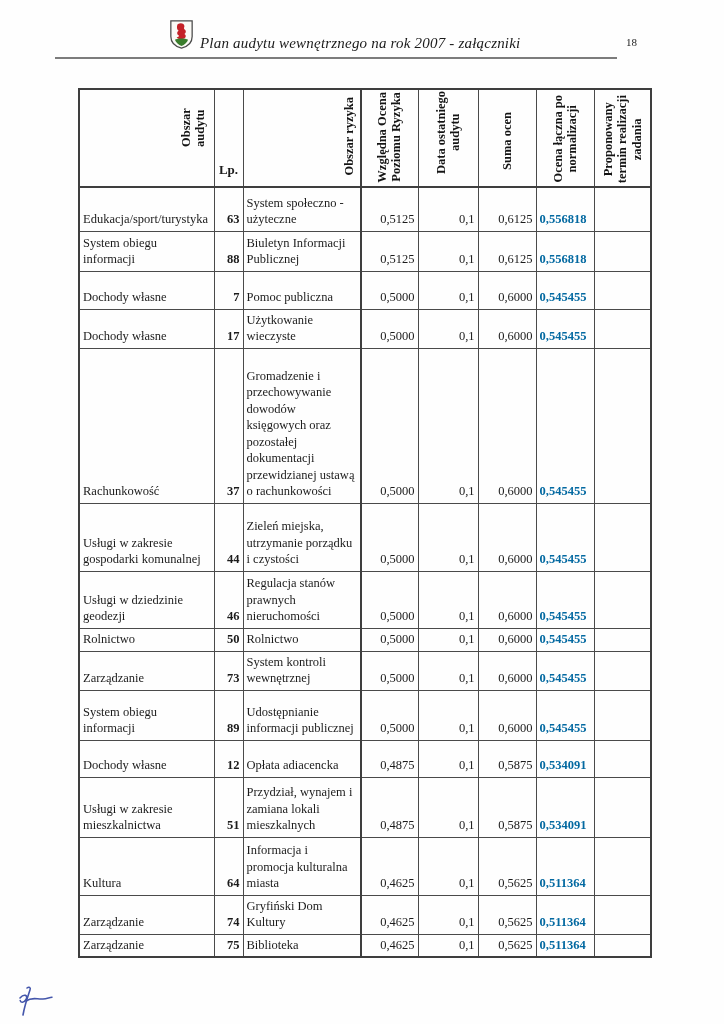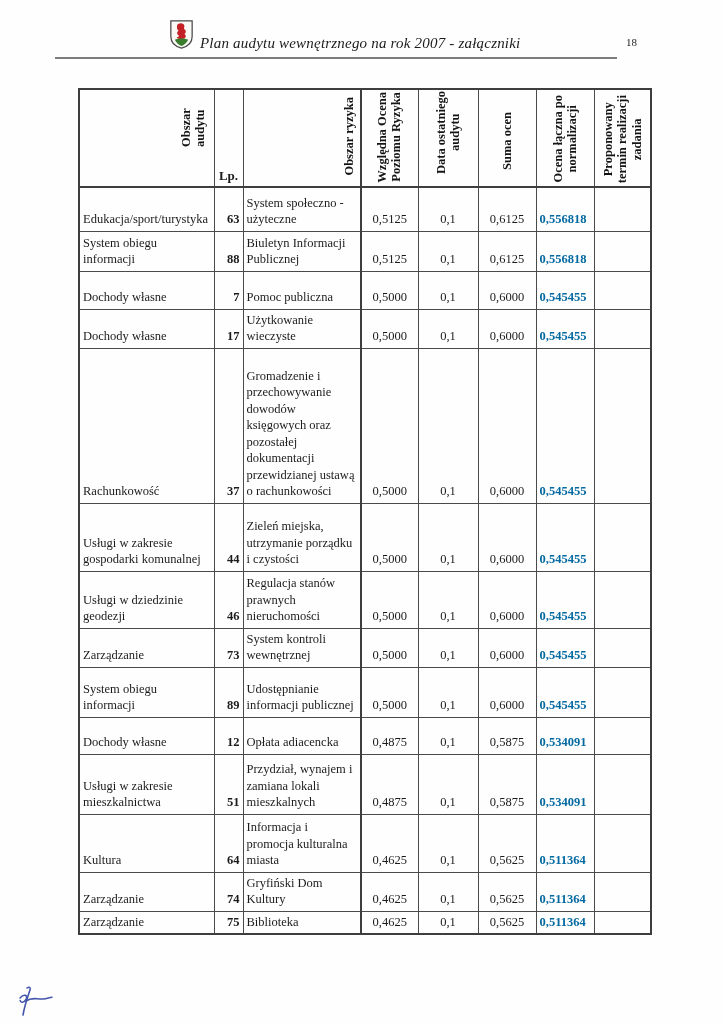--- a/index.html
+++ b/index.html
@@ -38,33 +38,33 @@
   .audit .b-thick{border-right:2px solid #3e3e3e;}
 
   
   .hw{display:flex;height:96px;box-sizing:border-box;}
   .vh{
     writing-mode:vertical-rl;transform:rotate(180deg);
     white-space:pre-line;text-align:center;
     font-size:12.5px;line-height:1.15;font-weight:bold;color:#141414;
   }
   .hw-audyt {justify-content:flex-end;align-items:flex-end;padding:4px 6px 24px 0;}
-  .hw-lp    {justify-content:center;align-items:flex-end;padding-bottom:2px;font-size:13px;}
+  .hw-lp    {justify-content:center;align-items:flex-end;padding-bottom:8px;font-size:13px;}
   .hw-ryzyka{justify-content:flex-end;align-items:flex-end;padding:4px 4px 10px 0;}
   .hw-wzgl  {justify-content:center;align-items:flex-end;padding-bottom:3px;}
   .hw-data  {justify-content:center;align-items:flex-end;padding-bottom:12px;}
   .hw-suma  {justify-content:center;align-items:flex-end;padding-bottom:16px;}
   .hw-ocena {justify-content:center;align-items:flex-end;padding-bottom:4px;}
   .hw-term  {justify-content:center;align-items:flex-end;padding-bottom:3px;}
 
   
   .c-area{padding-left:2px;margin-left:24px;}
   .c-lp{text-align:right;font-weight:bold;padding-right:4px;font-size:13px;}
   .c-risk{padding-left:4px;}
-  .c-num{text-align:center;padding-right:6px;font-size:13px;}
+  .c-num{text-align:right;padding-right:6px;font-size:13px;}
   .c-norm{font-weight:bold;padding-left:5px;font-size:13px;color:#0369a1;}
   .c-term{}
 
   
   .signature{position:absolute;left:16px;top:984px;width:48px;height:36px;}
 </style>
 </head>
 <body>
 
 <div class="page">
@@ -202,20 +202,30 @@
         <tr style="height: 57px;">
           <td class="c-area">Usługi w dziedzinie geodezji</td>
           <td class="c-lp">46</td>
           <td class="c-risk b-thick">Regulacja stanów prawnych nieruchomości</td>
           <td class="c-num">0,5000</td>
           <td class="c-num">0,1</td>
           <td class="c-num">0,6000</td>
           <td class="c-norm">0,545455</td>
           <td class="c-term"></td>
         </tr>
+        <tr style="height: 23px;">
+          <td class="c-area">Rolnictwo</td>
+          <td class="c-lp">50</td>
+          <td class="c-risk b-thick">Rolnictwo</td>
+          <td class="c-num">0,5000</td>
+          <td class="c-num">0,1</td>
+          <td class="c-num">0,6000</td>
+          <td class="c-norm">0,545455</td>
+          <td class="c-term"></td>
+        </tr>
         <tr style="height: 36px;">
           <td class="c-area">Zarządzanie</td>
           <td class="c-lp">73</td>
           <td class="c-risk b-thick">System kontroli wewnętrznej</td>
           <td class="c-num">0,5000</td>
           <td class="c-num">0,1</td>
           <td class="c-num">0,6000</td>
           <td class="c-norm">0,545455</td>
           <td class="c-term"></td>
         </tr>

